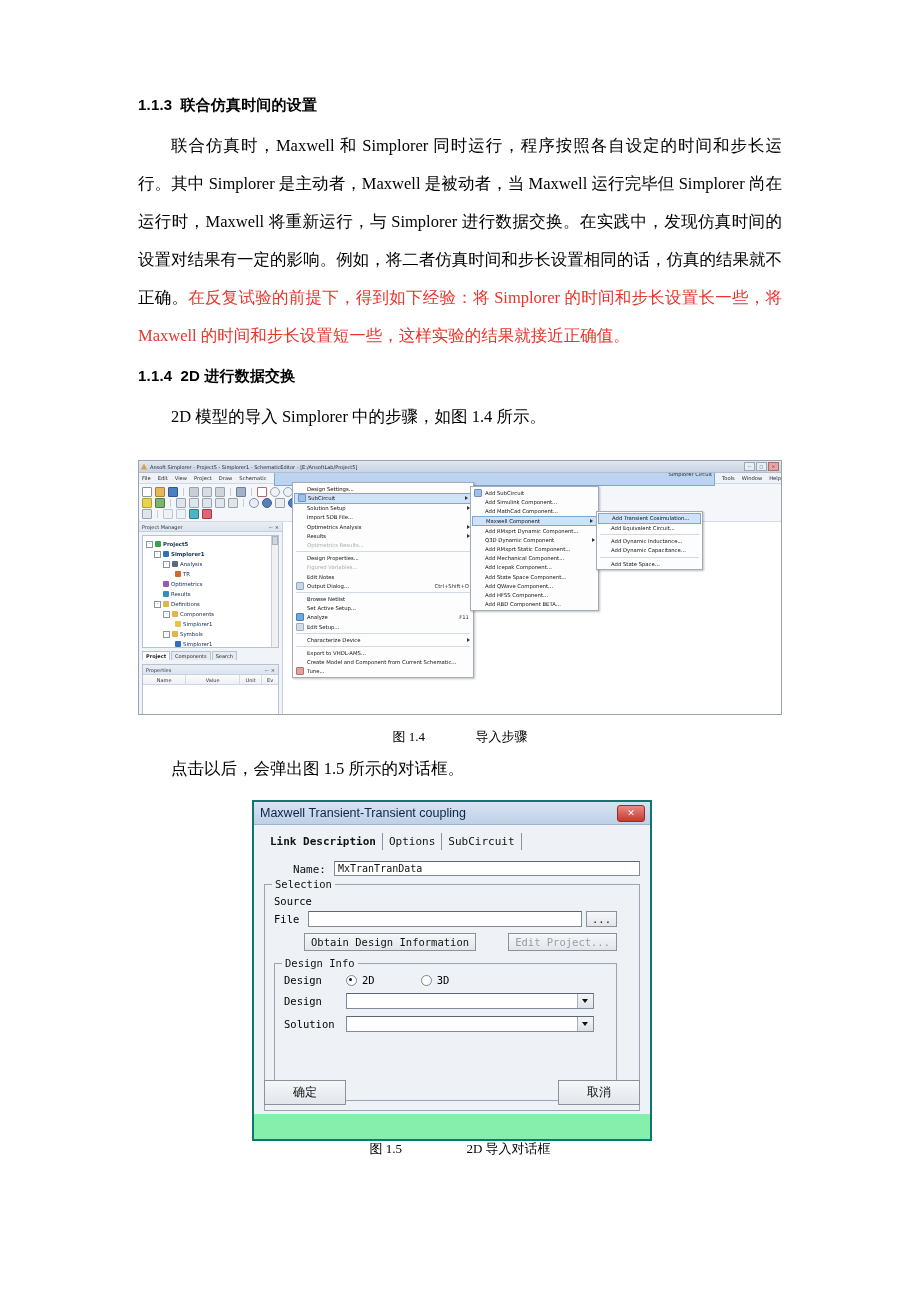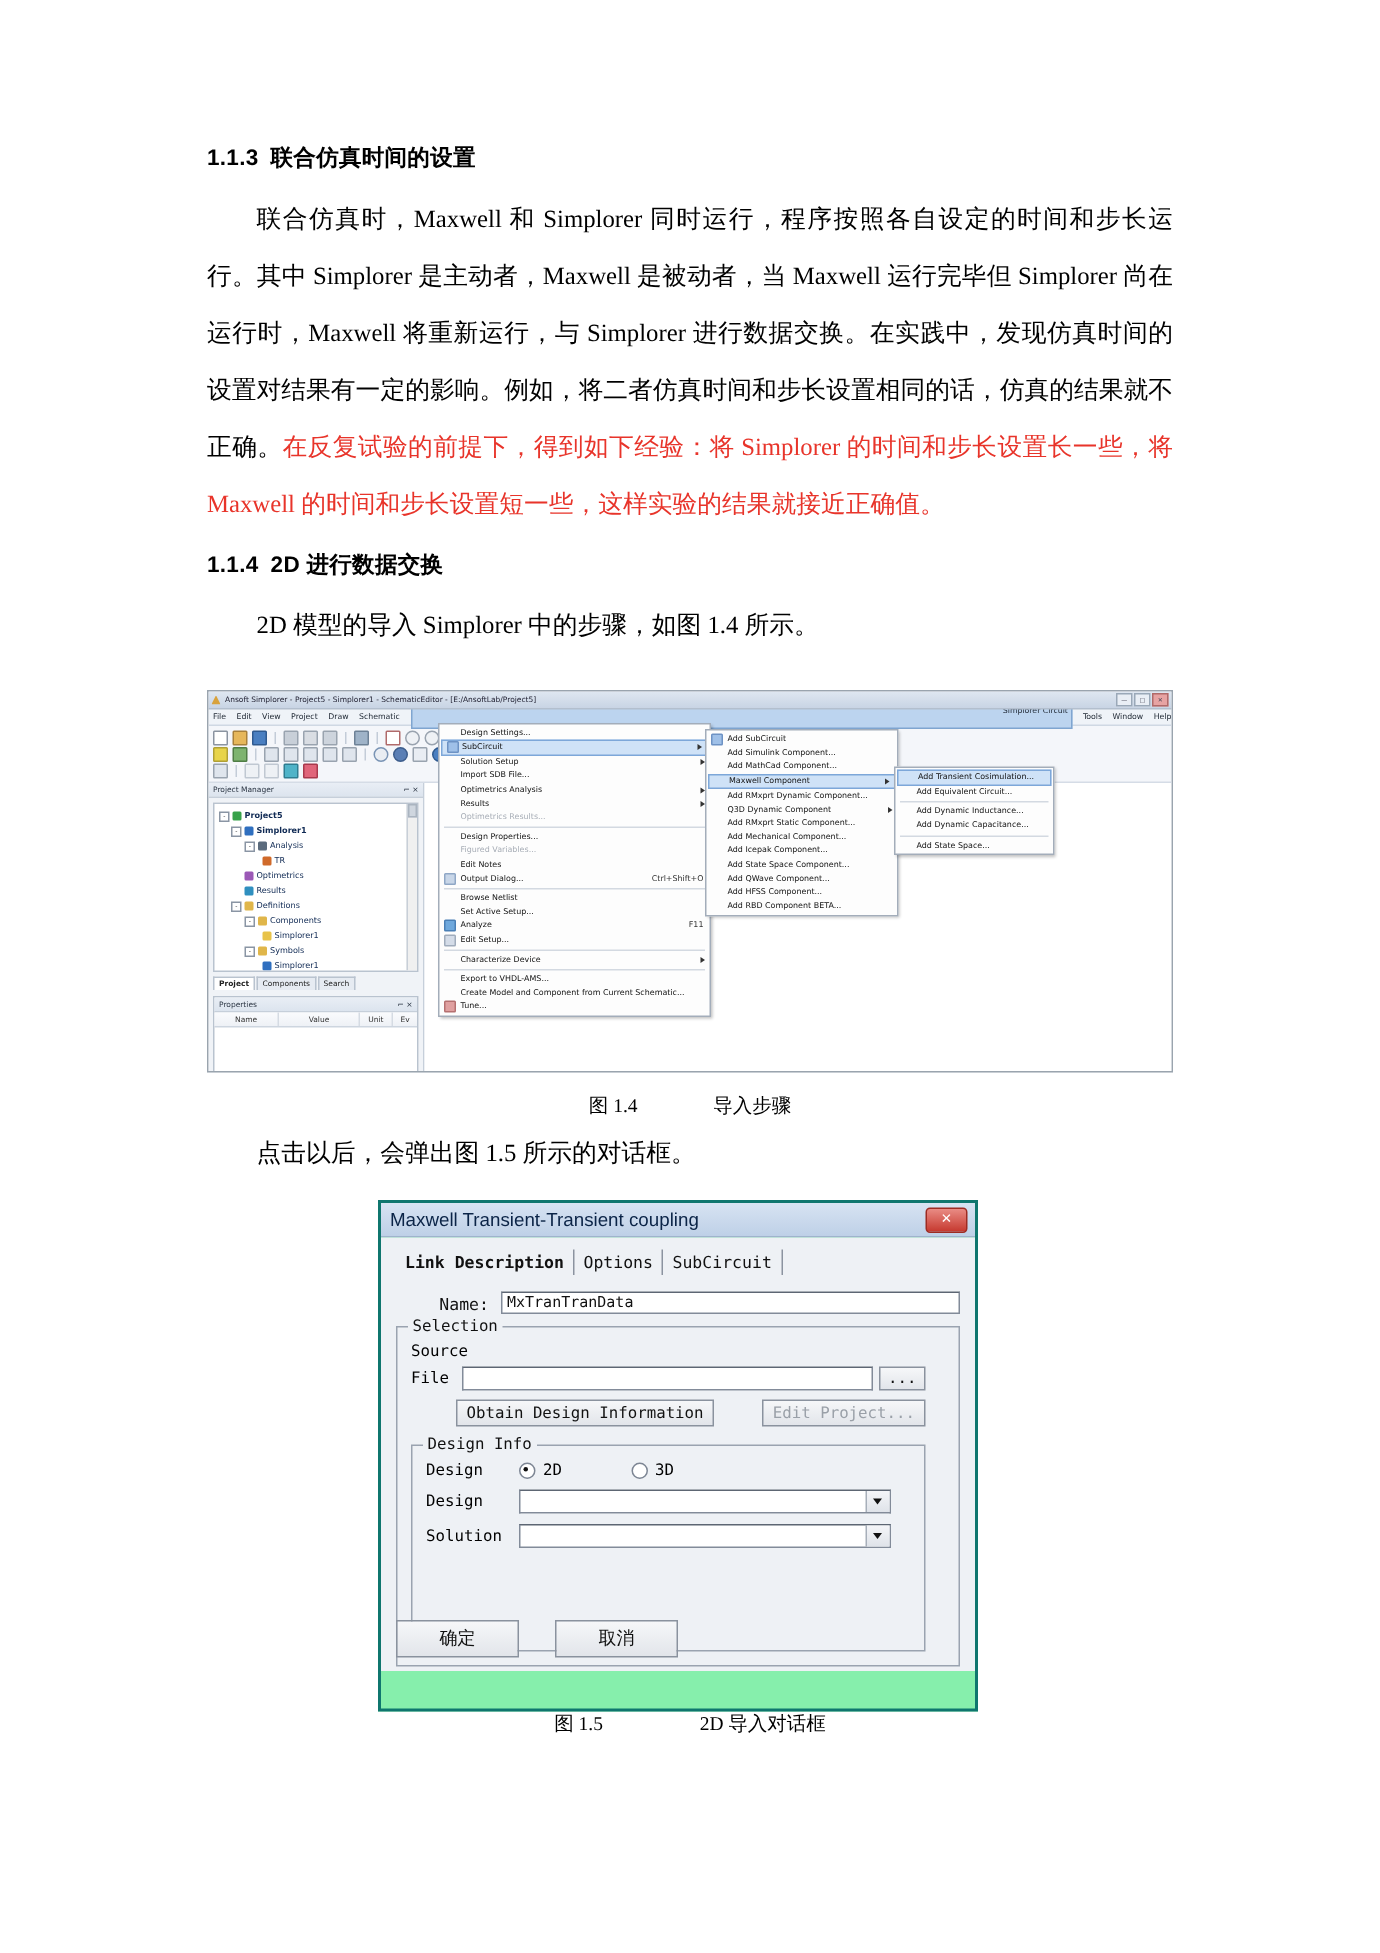--- a/index.html
+++ b/index.html
@@ -81,21 +81,21 @@
   .radiorow{display:flex;align-items:center;font-size:10.5px;margin-bottom:7px;}
   .radiorow .lbl{width:62px;}
   .rad{display:inline-flex;align-items:center;margin-right:46px;}
   .rad i{width:9px;height:9px;border-radius:50%;border:1px solid #7d8694;background:#fff;display:inline-block;margin-right:5px;position:relative;}
   .rad i.on:after{content:"";position:absolute;left:2px;top:2px;width:3px;height:3px;border-radius:50%;background:#111;}
   .selrow{display:flex;align-items:center;font-size:10.5px;margin-bottom:7px;}
   .selrow .lbl{width:62px;}
   .sel{flex:1;height:14px;background:#fff;border:1px solid #828b99;border-top-color:#5d6673;display:flex;justify-content:flex-end;align-items:stretch;}
   .sel u{display:block;width:15px;border-left:1px solid #a7afba;background:linear-gradient(#f4f5f8,#dfe3e9);text-decoration:none;position:relative;}
   .sel u:after{content:"";position:absolute;left:4px;top:5px;border-left:3.5px solid transparent;border-right:3.5px solid transparent;border-top:4px solid #111;}
-  .dlg-foot{position:absolute;left:10px;right:10px;bottom:9px;display:flex;justify-content:flex-start;gap:24px;}
+  .dlg-foot{position:absolute;left:10px;right:10px;bottom:9px;display:flex;justify-content:space-between;gap:24px;}
   .dlg-foot .btn{width:80px;font-family:"Liberation Sans",sans-serif;font-size:12px;padding:3px 0;}
 </style>
 </head>
 <body>
 
 <div class="page">
 
   <div class="content">
 
     <h3 class="heading">

